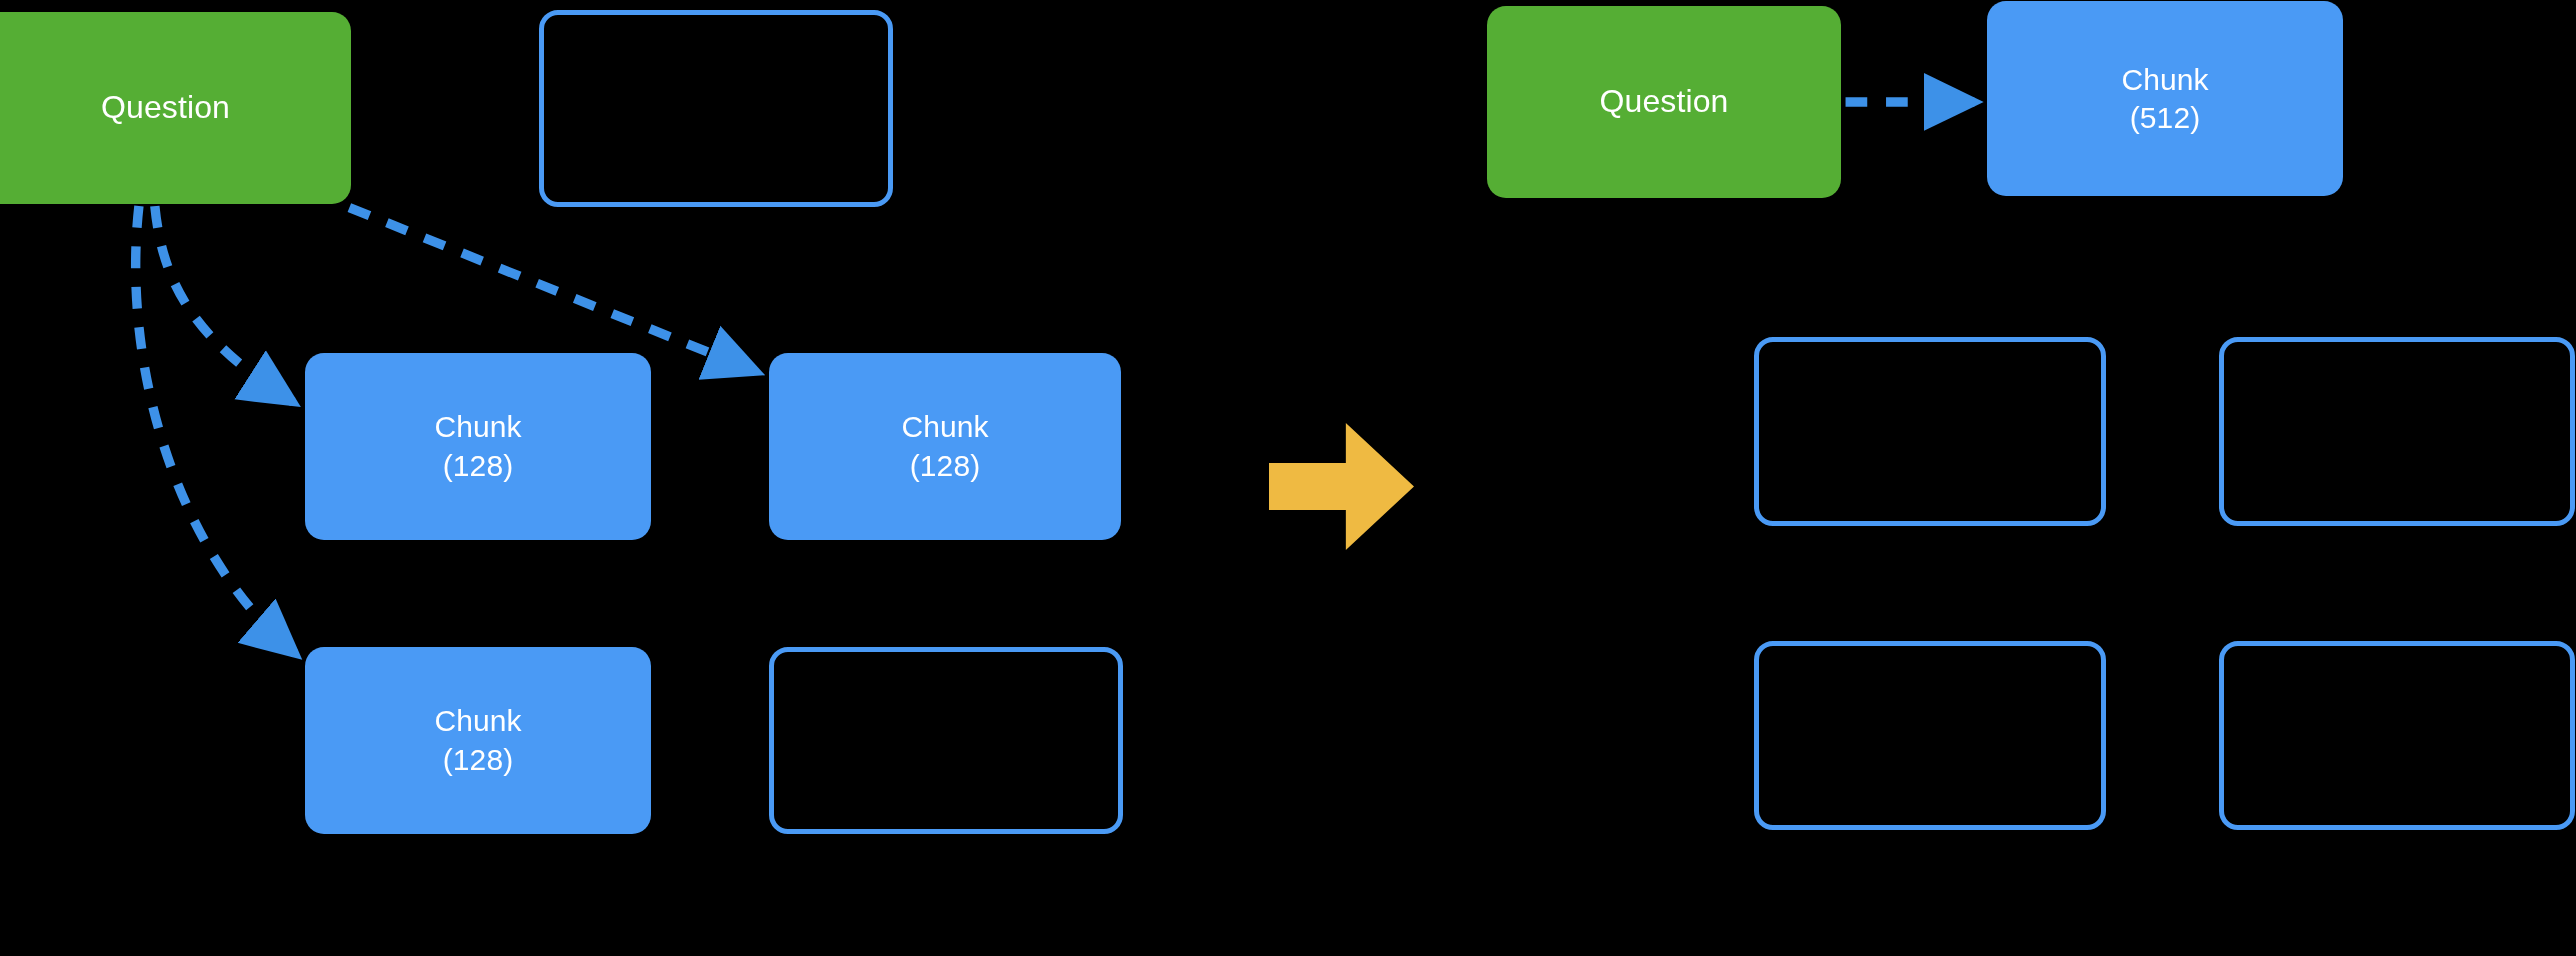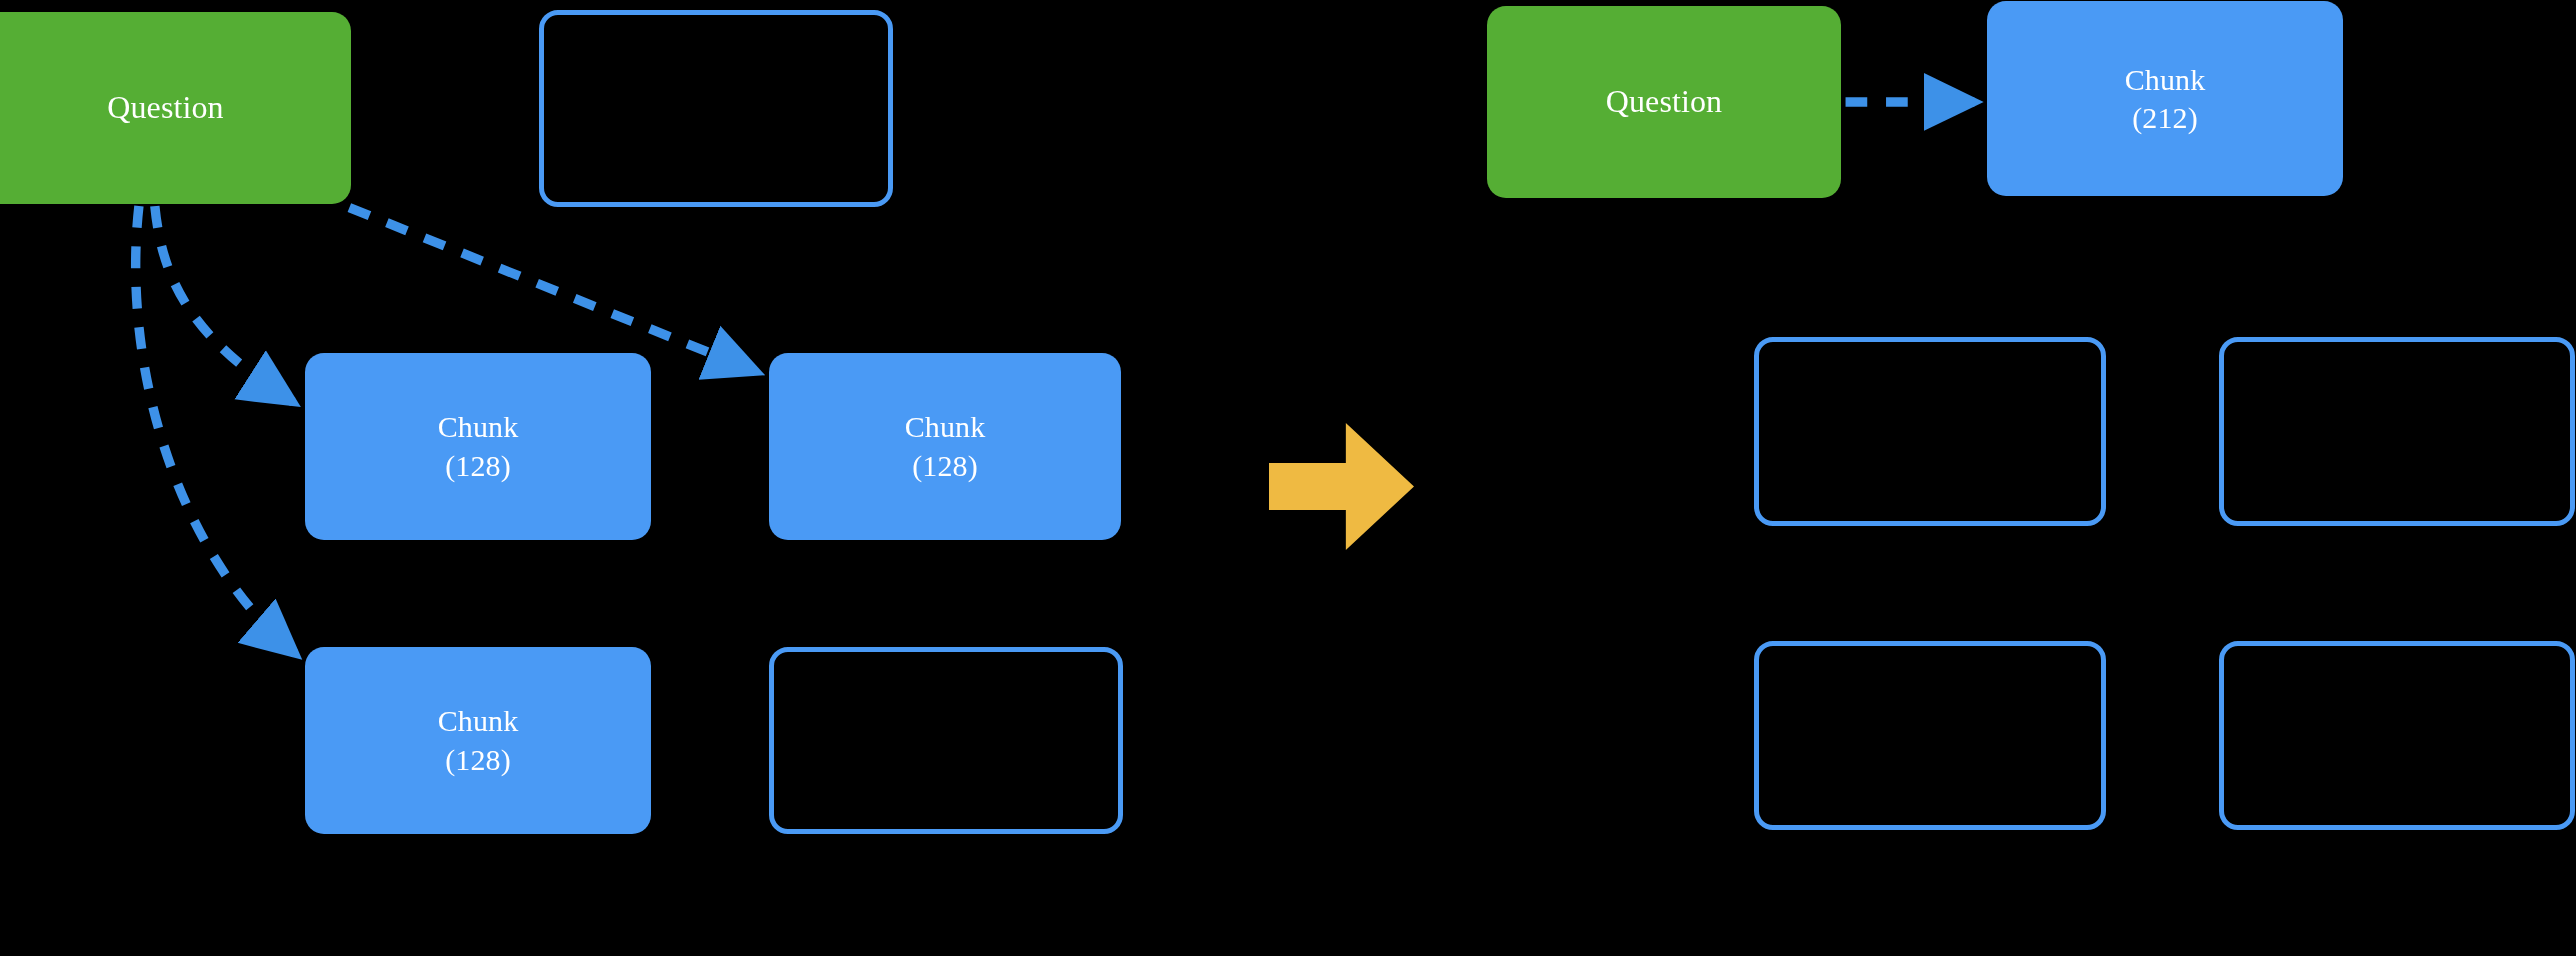--- a/index.html
+++ b/index.html
@@ -1,17 +1,17 @@
 <!DOCTYPE html>
 <html style="font-size:11.6px"><head>
 <meta charset="utf-8">
 <style>
   html,body{margin:0;padding:0;background:#000;}
   #stage{position:relative;width:2576px;height:956px;background:#000;overflow:hidden;
-         font-family:Liberation Serif, serif;}
+         font-family:Liberation Sans, sans-serif;}
   .node{position:absolute;box-sizing:border-box;display:flex;flex-direction:column;
         align-items:center;justify-content:center;text-align:center;color:#fff;
         line-height:1.28;letter-spacing:0.1px;}
   .filled{border-radius:19px;}
   .outline{border-radius:19px;background:transparent;border:5px solid #4A9AF5;}
   .nlabel{display:block;white-space:pre;}
   svg.edges{position:absolute;left:0;top:0;width:2576px;height:956px;overflow:visible;pointer-events:none;}
   .arrowshape{position:absolute;}
 </style>
 </head>
@@ -61,21 +61,21 @@
   <svg class="arrowshape" style="left:1269px;top:423px;" width="145" height="127" viewBox="0 0 200 175" xmlns="http://www.w3.org/2000/svg">
     <path d="M0 55 L106 55 L106 0 L200 87.5 L106 175 L106 120 L0 120 Z" fill="#EFBA42"></path>
   </svg>
 
   <div class="node filled" style="left:1487px;top:5.8px;width:354px;height:192px;background:#55AE34;font-size:32px;">
     <span class="nlabel">Question</span>
   </div>
 
   <div class="node filled" style="left:1987px;top:1.4px;width:356px;height:195px;background:#4A9AF5;font-size:30px;">
     <span class="nlabel">Chunk</span>
-    <span class="nlabel">(212)</span>
+    <span class="nlabel">(512)</span>
   </div>
 
   <div class="node outline" style="left:1754px;top:337px;width:352px;height:189px;"></div>
   <div class="node outline" style="left:2219px;top:337px;width:356px;height:189px;"></div>
   <div class="node outline" style="left:1754px;top:641px;width:352px;height:189px;"></div>
   <div class="node outline" style="left:2219px;top:641px;width:356px;height:189px;"></div>
 
 </div>
 
 

